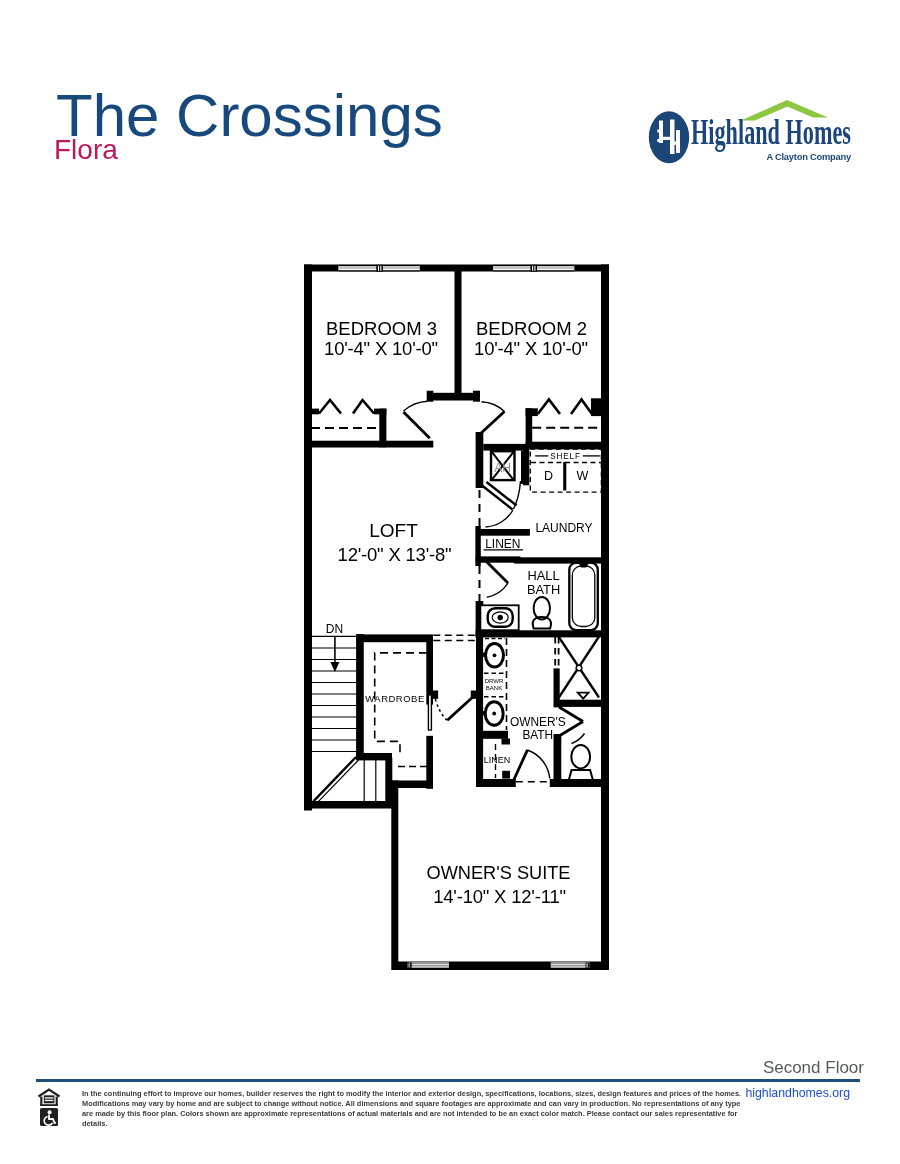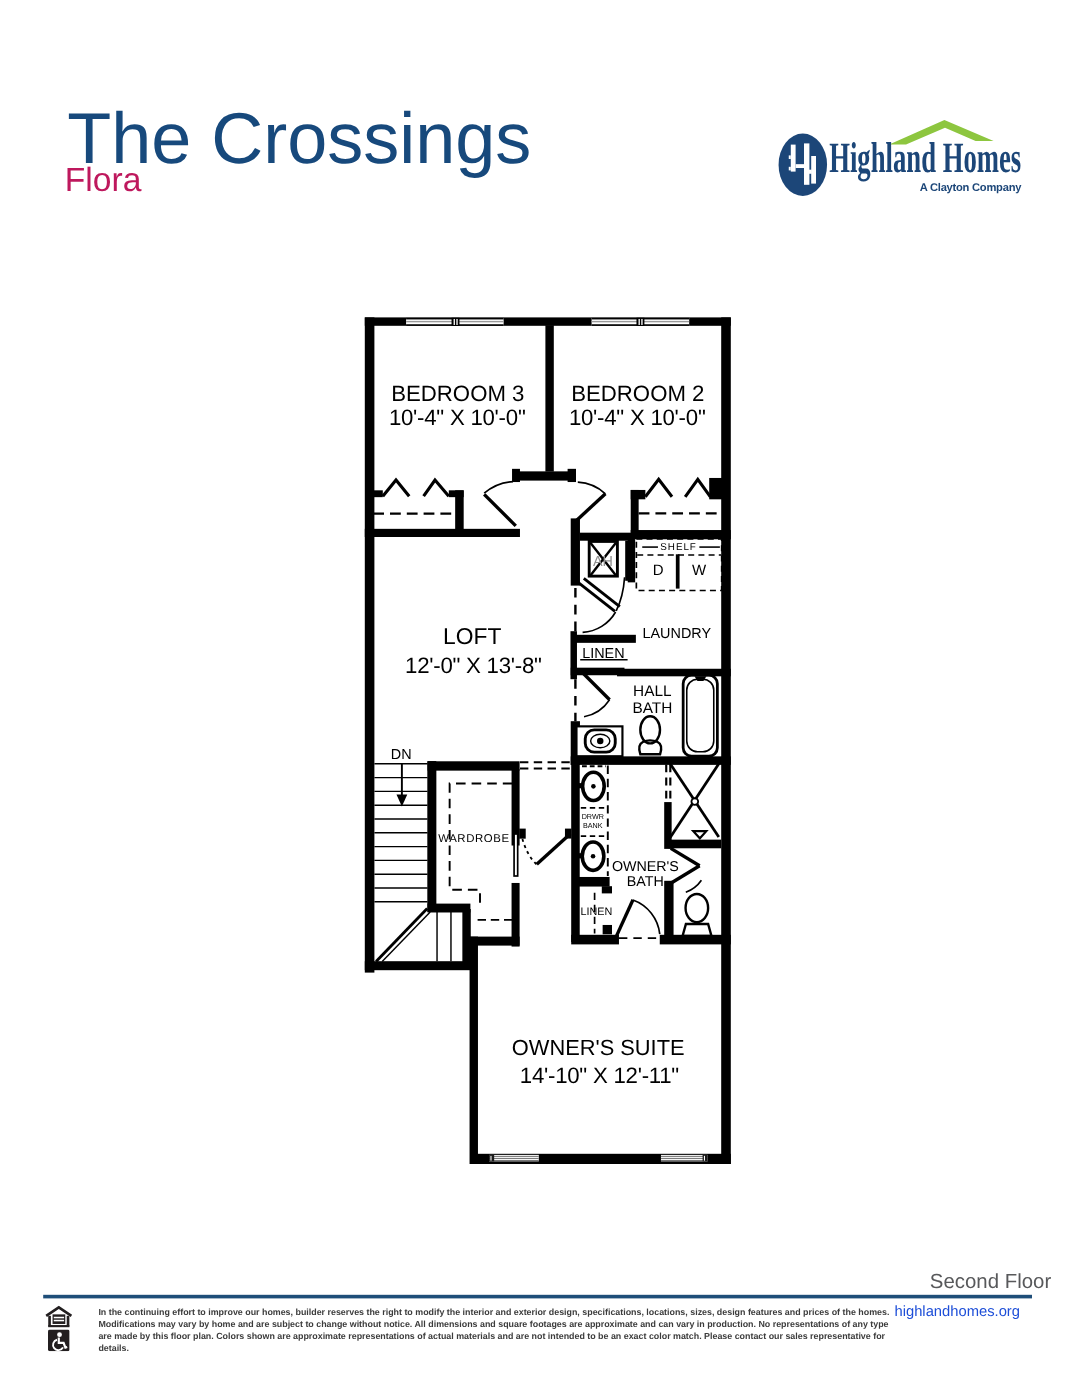--- a/index.html
+++ b/index.html
@@ -391,21 +391,21 @@
       </g>
 
 <g>
         <text x="498.5" y="879" text-anchor="middle" font-size="18.2">OWNER'S SUITE</text>
 <text x="499.5" y="902.5" text-anchor="middle" font-size="18.5" letter-spacing="-0.2">14'-10" X 12'-11"</text>
       </g>
 
 </g>
 </svg>
 
-<div class="abs" style="right:24px;top:1058px;font-size:17px;color:#58595b;">Second Floor</div>
+<div class="abs" style="right:36px;top:1058px;font-size:17px;color:#58595b;">Second Floor</div>
 
 <div class="abs" style="left:36px;top:1079px;width:824px;height:3.2px;background:#1f4e79;"></div>
 
 <div class="abs" style="right:50px;top:1086px;font-size:12.3px;color:#1d4ed8;">highlandhomes.org</div>
 
 <svg class="abs" style="left:37px;top:1088px;" width="24" height="19" viewBox="0 0 24 19">
   <polyline points="1.5,8.5 12,1.5 22.5,8.5" fill="none" stroke="#231f20" stroke-width="2.2"></polyline>
   <rect x="3.2" y="8.5" width="2.2" height="9" fill="#231f20"></rect>
   <rect x="18.6" y="8.5" width="2.2" height="9" fill="#231f20"></rect>
   <rect x="3.2" y="16.2" width="17.6" height="1.8" fill="#231f20"></rect>

